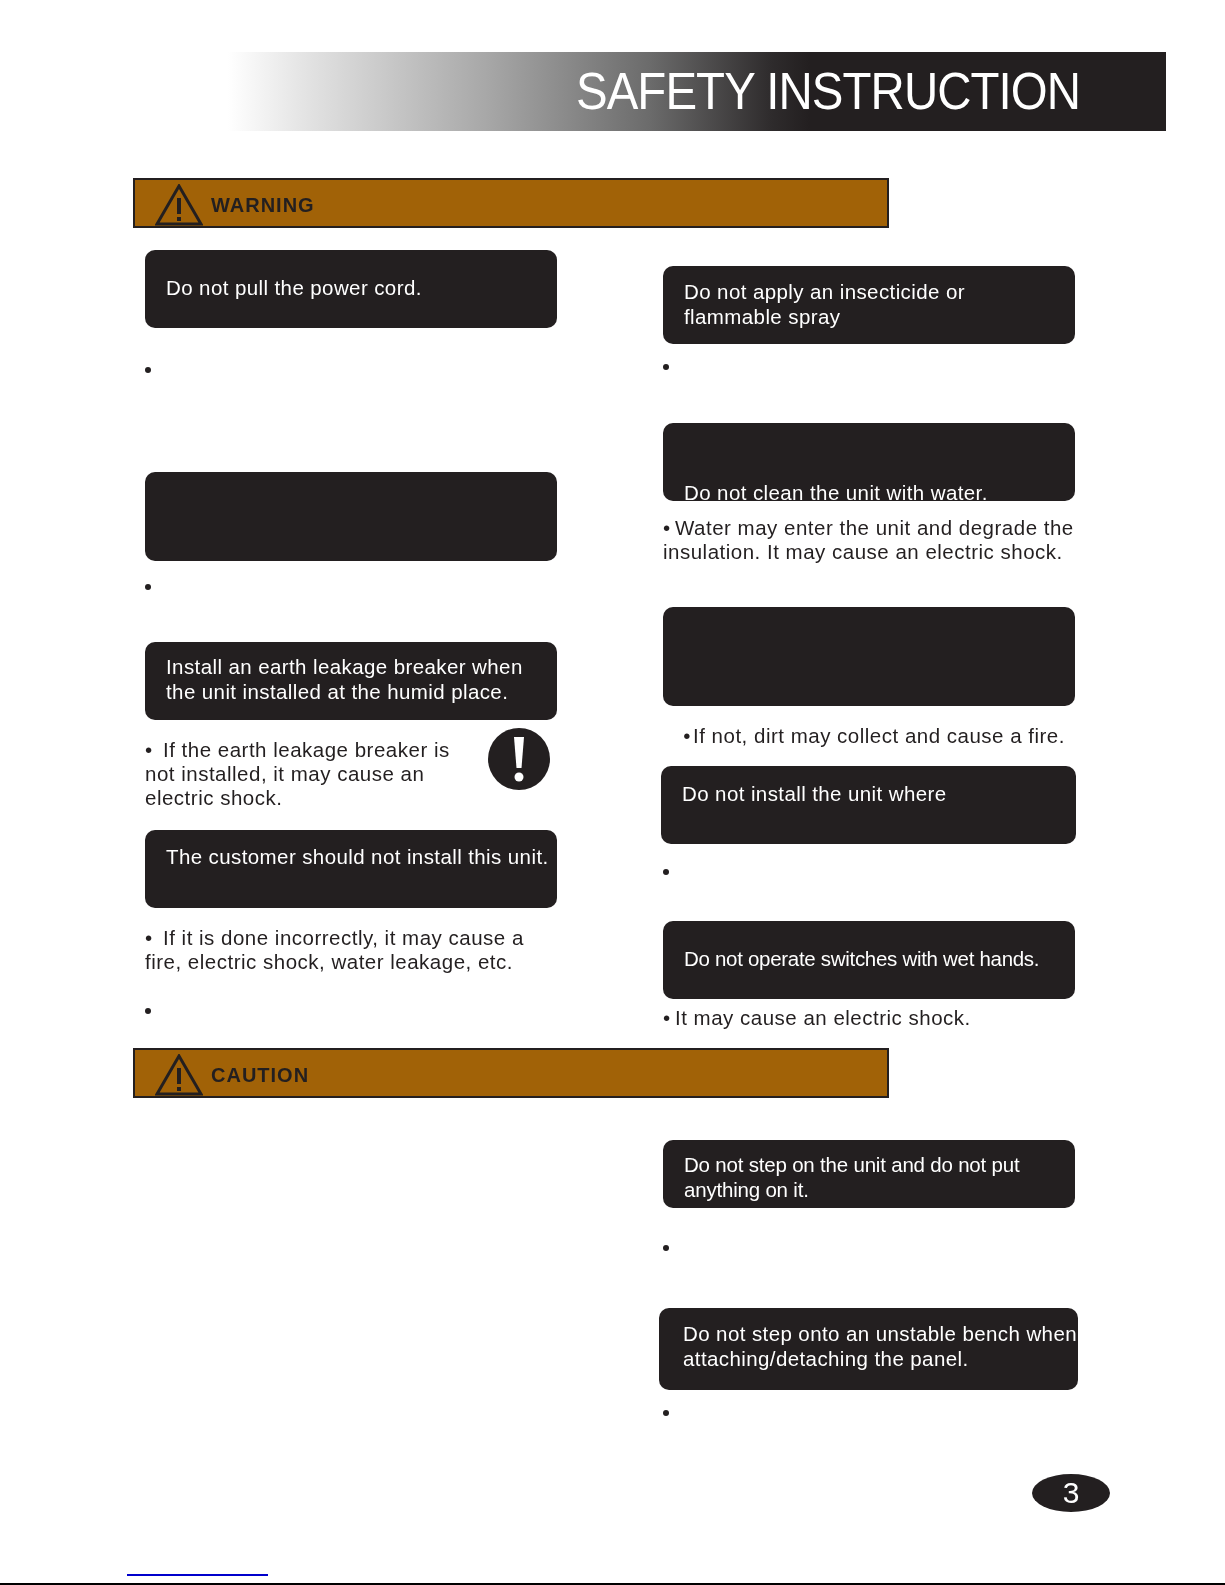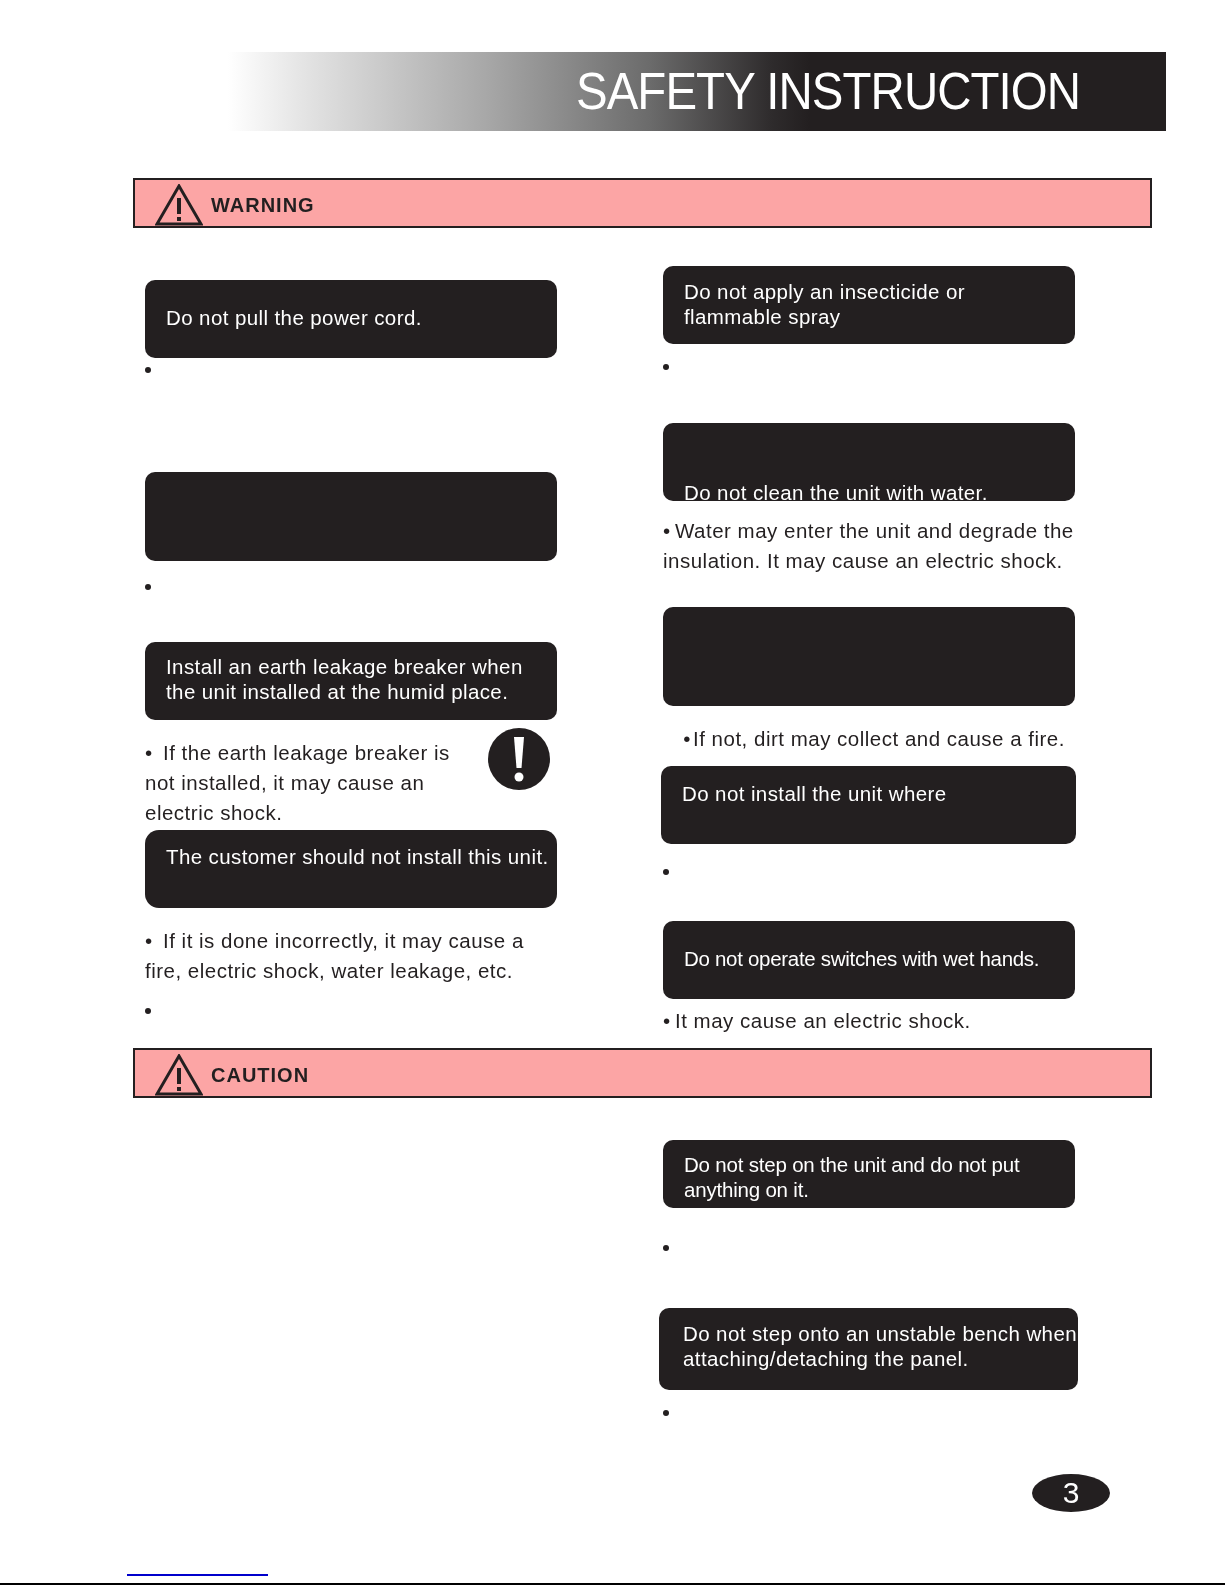--- a/index.html
+++ b/index.html
@@ -11,36 +11,36 @@
       position: absolute; left: 228px; top: 52px; width: 938px; height: 79px;
       background: linear-gradient(to right, #ffffff 0%, #e4e4e4 8%, #a6a6a6 28%, #6b6b6b 45%, #2e2b2c 58%, #231f20 62%, #231f20 100%);
     }
     .header-title {
       position: absolute; right: 86px; top: 10px;
       font-family: "Liberation Sans", sans-serif; font-size: 51px; color: #ffffff;
       letter-spacing: -1px; transform: scaleX(0.93); transform-origin: right center;
       white-space: nowrap; line-height: 60px;
     }
     .section-bar {
-      position: absolute; left: 133px; width: 1019px; height: 50px;
-      border: 2px solid #231f20; box-sizing: border-box; background: #fca5a5; text-align: center;
+      position: absolute; left: 133px; width: 756px; height: 50px;
+      border: 2px solid #231f20; box-sizing: border-box; background: #a16207; text-align: center;
     }
     .section-bar .tri { position: absolute; left: 20px; top: 4px; width: 48px; height: 42px; }
     .section-bar .label {
       position: absolute; left: 76px; top: 14px; font-weight: bold; font-size: 20px;
       letter-spacing: 1px; line-height: 22px;
     }
     .box {
       position: absolute; background: #231f20; color: #ffffff; border-radius: 10px;
       box-sizing: border-box; padding-left: 21px; font-size: 20.5px; line-height: 25px;
       letter-spacing: 0.4px;
     }
     .box .t { position: absolute; left: 21px; right: 6px; }
     .desc {
-      position: absolute; font-size: 20.5px; line-height: 30px; letter-spacing: 0.5px; color: #231f20;
+      position: absolute; font-size: 20.5px; line-height: 24px; letter-spacing: 0.5px; color: #231f20;
     }
     .bullet {
       position: absolute; width: 6px; height: 6px; border-radius: 50%; background: #231f20;
     }
     .excl {
       position: absolute; left: 488px; top: 728px; width: 62px; height: 62px;
     }
     .page-num {
       position: absolute; left: 1032px; top: 1474px; width: 78px; height: 38px;
       background: #231f20; border-radius: 50%; color: #fff; text-align: center;
@@ -62,21 +62,21 @@
 
 <div class="section-bar" style="top:178px;">
   <svg class="tri" viewBox="0 0 48 42">
     <polygon points="24,2 46,40 2,40" fill="none" stroke="#231f20" stroke-width="3" stroke-linejoin="miter"></polygon>
     <rect x="22" y="14" width="4" height="16" fill="#231f20"></rect>
     <rect x="22" y="33" width="4" height="4" fill="#231f20"></rect>
   </svg>
   <span class="label">WARNING</span>
 </div>
 
-<div class="box" style="left:145px; top:280px; width:412px; height:78px;">
+<div class="box" style="left:145px; top:250px; width:412px; height:78px;">
   <div class="t" style="top:25px;">Do not pull the power cord.</div>
 </div>
 <div class="bullet" style="left:145px; top:367px;"></div>
 <div class="desc" style="left:153px; top:355px; width:405px;"></div>
 
 <div class="box" style="left:145px; top:472px; width:412px; height:89px;">
   <div class="t" style="top:25px;"></div>
 </div>
 <div class="bullet" style="left:145px; top:584px;"></div>
 <div class="desc" style="left:153px; top:572px; width:405px;"></div>
@@ -86,21 +86,21 @@
 </div>
 <div class="desc" style="left:145px; top:738px; width:340px; text-indent:0;">
   <span style="display:inline-block; width:18px;">•</span><span>If the earth leakage breaker is not installed, it may cause an electric shock.</span>
 </div>
 <svg class="excl" viewBox="0 0 62 62">
   <circle cx="31" cy="31" r="31" fill="#231f20"></circle>
   <path d="M26 9 L36 9 L33.5 40 L28.5 40 Z" fill="#fff"></path>
   <circle cx="31" cy="49" r="4.5" fill="#fff"></circle>
 </svg>
 
-<div class="box" style="left:145px; top:830px; width:412px; height:78px;border-radius:14px;">
+<div class="box" style="left:145px; top:830px; width:412px; height:78px;">
   <div class="t" style="top:14px;">The customer should not install this unit.</div>
 </div>
 <div class="desc" style="left:145px; top:926px; width:420px;">
   <span style="display:inline-block; width:18px;">•</span><span>If it is done incorrectly, it may cause a fire, electric shock, water leakage, etc.</span>
 </div>
 
 <div class="bullet" style="left:145px; top:1008px;"></div>
 <div class="desc" style="left:153px; top:996px; width:405px;"></div>
 
 <div class="box" style="left:663px; top:266px; width:412px; height:78px;">

